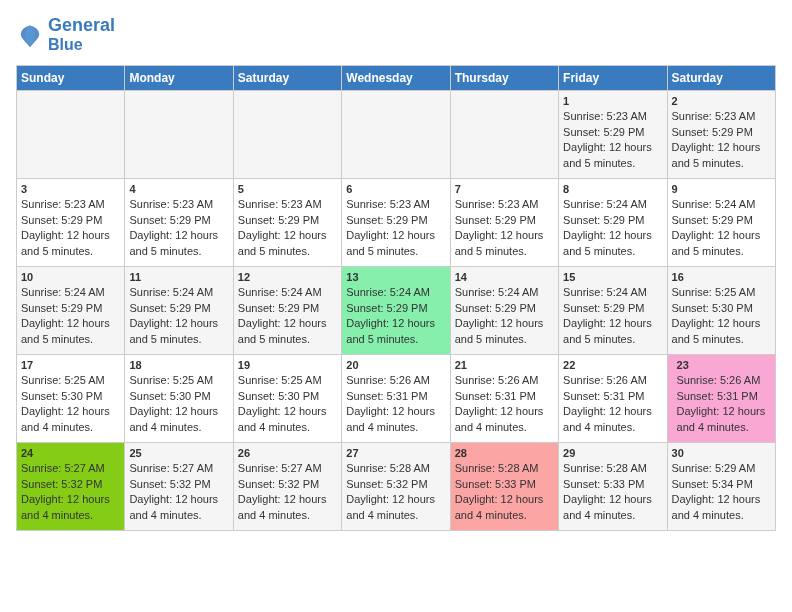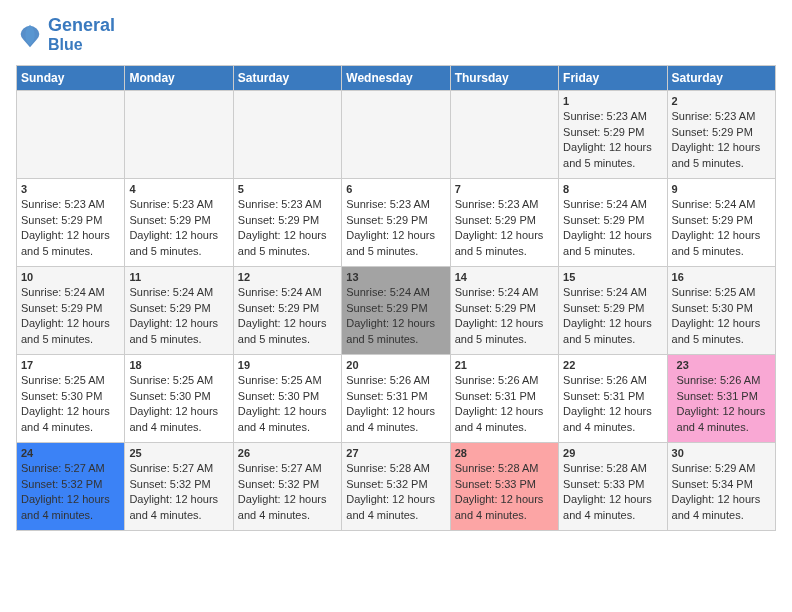--- a/index.html
+++ b/index.html
@@ -173,21 +173,21 @@
           <div class="day-info">Sunrise: 5:24 AM<br>Sunset: 5:29 PM<br>Daylight: 12 hours and 5 minutes.</div>
         </td>
         <td style="background: rgb(245, 245, 245);">
           <div class="day-num">11</div>
           <div class="day-info">Sunrise: 5:24 AM<br>Sunset: 5:29 PM<br>Daylight: 12 hours and 5 minutes.</div>
         </td>
         <td style="background: rgb(245, 245, 245);">
           <div class="day-num">12</div>
           <div class="day-info">Sunrise: 5:24 AM<br>Sunset: 5:29 PM<br>Daylight: 12 hours and 5 minutes.</div>
         </td>
-        <td style="background: #a3a3a3;">
+        <td style="background: #86efac;">
           <div class="day-num">13</div>
           <div class="day-info">Sunrise: 5:24 AM<br>Sunset: 5:29 PM<br>Daylight: 12 hours and 5 minutes.</div>
         </td>
         <td style="background: rgb(245, 245, 245);">
           <div class="day-num">14</div>
           <div class="day-info">Sunrise: 5:24 AM<br>Sunset: 5:29 PM<br>Daylight: 12 hours and 5 minutes.</div>
         </td>
         <td style="background: rgb(245, 245, 245); margin-left: 47px;">
           <div class="day-num">15</div>
           <div class="day-info">Sunrise: 5:24 AM<br>Sunset: 5:29 PM<br>Daylight: 12 hours and 5 minutes.</div>
@@ -221,21 +221,21 @@
         <td style="background: rgb(255, 255, 255);">
           <div class="day-num">22</div>
           <div class="day-info">Sunrise: 5:26 AM<br>Sunset: 5:31 PM<br>Daylight: 12 hours and 4 minutes.</div>
         </td>
         <td style="background: #f9a8d4; padding-left: 9px;">
           <div class="day-num">23</div>
           <div class="day-info">Sunrise: 5:26 AM<br>Sunset: 5:31 PM<br>Daylight: 12 hours and 4 minutes.</div>
         </td>
       </tr>
       <tr>
-        <td style="background: #3b82f6;">
+        <td style="background: #84cc16;">
           <div class="day-num">24</div>
           <div class="day-info">Sunrise: 5:27 AM<br>Sunset: 5:32 PM<br>Daylight: 12 hours and 4 minutes.</div>
         </td>
         <td style="background: rgb(245, 245, 245);">
           <div class="day-num">25</div>
           <div class="day-info">Sunrise: 5:27 AM<br>Sunset: 5:32 PM<br>Daylight: 12 hours and 4 minutes.</div>
         </td>
         <td style="background: rgb(245, 245, 245);">
           <div class="day-num">26</div>
           <div class="day-info">Sunrise: 5:27 AM<br>Sunset: 5:32 PM<br>Daylight: 12 hours and 4 minutes.</div>

